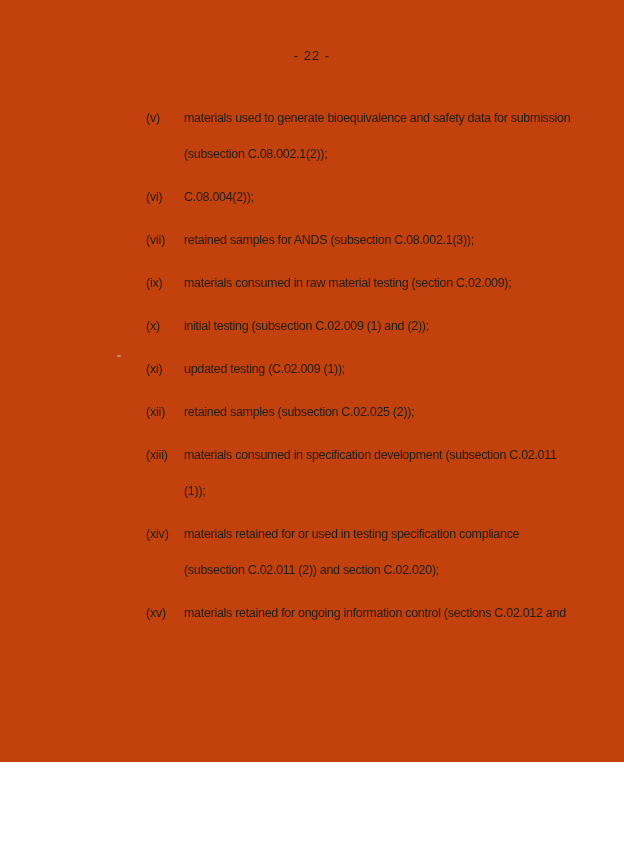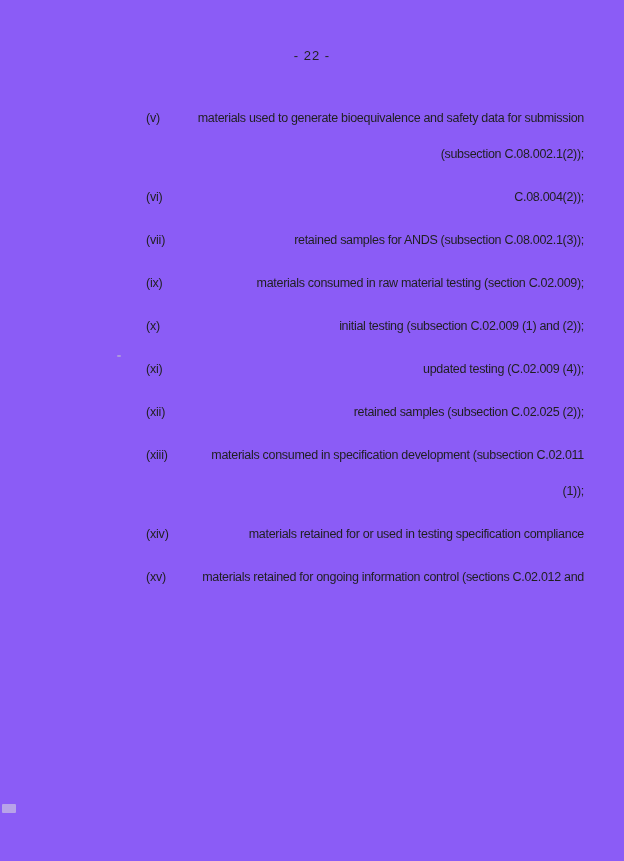--- a/index.html
+++ b/index.html
@@ -5,22 +5,22 @@
   * { margin: 0; padding: 0; box-sizing: border-box; }
   html, body {
     width: 624px;
     height: 861px;
     background: #ffffff;
     font-family: "Liberation Sans", sans-serif;
   }
   .page {
     position: relative;
     width: 624px;
-    height: 861px;
-    background: #8b5cf6;
+    height: 762px;
+    background: #c2410c;
     color: #1f1f1f;
     overflow: hidden;
   }
   .page-number {
     position: absolute;
     top: 48px;
     left: 0;
     width: 100%;
     text-align: center;
     font-size: 13px;
@@ -48,21 +48,20 @@
   }
   .item-lines {
     flex: 1;
     min-width: 0;
   }
   .item-line {
     font-size: 12.5px;
     line-height: 36px;
     letter-spacing: -0.3px;
     white-space: nowrap;
-    text-align: right;
   }
   .scan-speck {
     position: absolute;
     background: #c9c9c9;
     opacity: 0.55;
     border-radius: 1px;
   }
   .speck-left-edge {
     left: 2px;
     top: 804px;
@@ -119,21 +118,21 @@
     <div class="item">
       <div class="item-label">(x)</div>
       <div class="item-lines">
         <div class="item-line">initial testing (subsection C.02.009 (1) and (2));</div>
       </div>
     </div>
 
     <div class="item">
       <div class="item-label">(xi)</div>
       <div class="item-lines">
-        <div class="item-line">updated testing (C.02.009 (4));</div>
+        <div class="item-line">updated testing (C.02.009 (1));</div>
       </div>
     </div>
 
     <div class="item">
       <div class="item-label">(xii)</div>
       <div class="item-lines">
         <div class="item-line">retained samples (subsection C.02.025 (2));</div>
       </div>
     </div>
 
@@ -142,20 +141,21 @@
       <div class="item-lines">
         <div class="item-line">materials consumed in specification development (subsection C.02.011</div>
         <div class="item-line">(1));</div>
       </div>
     </div>
 
     <div class="item">
       <div class="item-label">(xiv)</div>
       <div class="item-lines">
         <div class="item-line">materials retained for or used in testing specification compliance</div>
+        <div class="item-line">(subsection C.02.011 (2)) and section C.02.020);</div>
       </div>
     </div>
 
     <div class="item">
       <div class="item-label">(xv)</div>
       <div class="item-lines">
         <div class="item-line">materials retained for ongoing information control (sections C.02.012 and</div>
       </div>
     </div>
 

